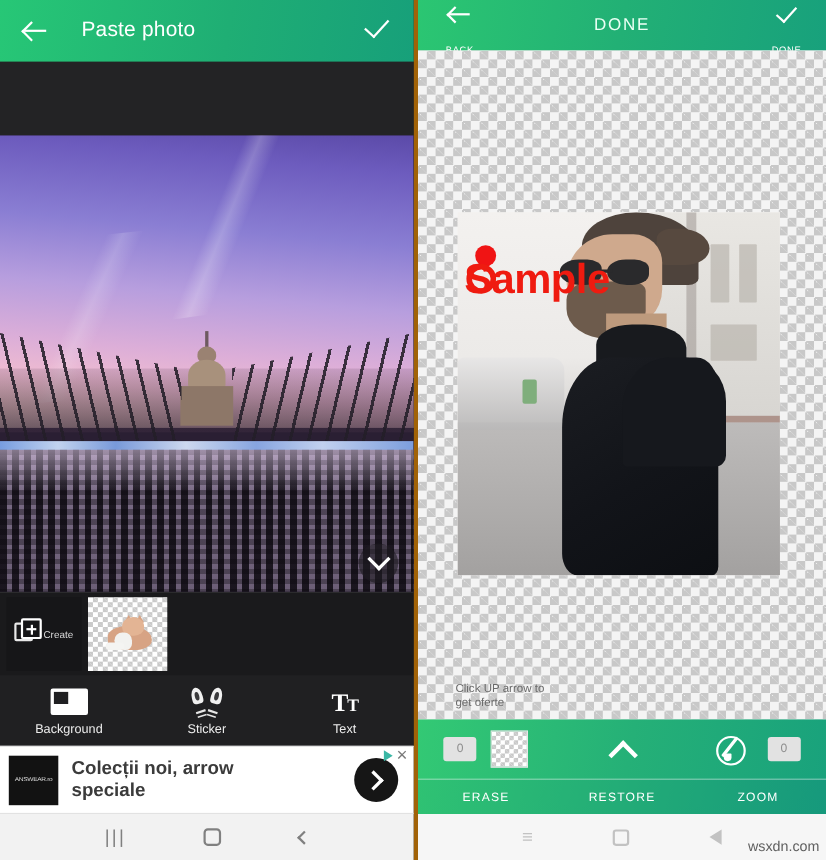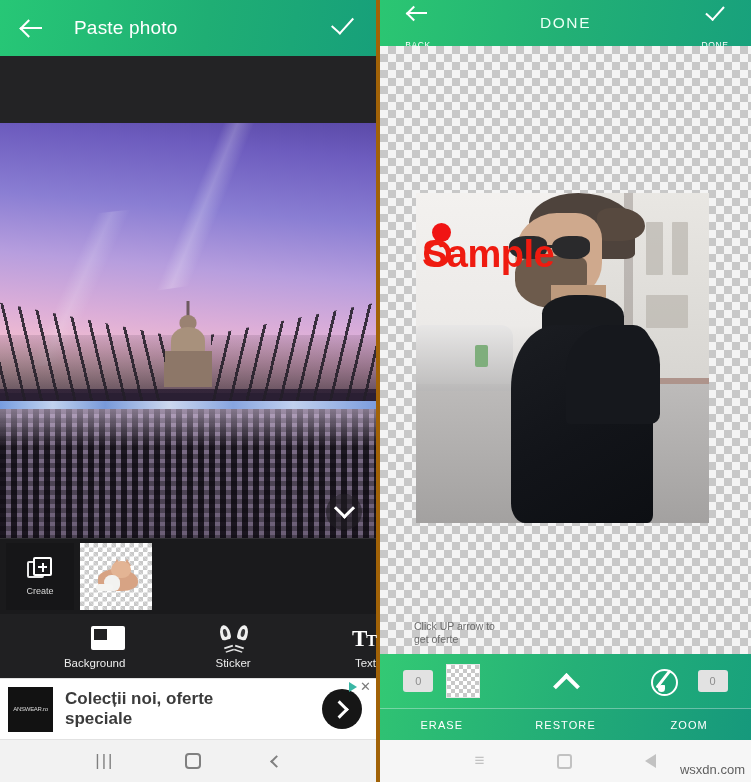--- a/index.html
+++ b/index.html
@@ -131,21 +131,21 @@
     transform: rotate(45deg) translate(-3px,-3px);
   }
 
   
   .lt-strip {
     flex: 0 0 76px; background: #1a1a1c;
     display: flex; align-items: stretch; border-top: 1px solid #2e2e30;
   }
   .create-tile {
     width: 68px; background: #161618;
-    display: flex; flex-direction: column; align-items: center; justify-content: center;
+    display: flex; align-items: center; justify-content: center;
     cursor: pointer; margin: 4px 0 4px 6px;
   }
   .create-ico { position: relative; width: 26px; height: 24px; margin-bottom: 5px; }
   .create-ico .b1 {
     position: absolute; left: 0; top: 4px; width: 17px; height: 17px;
     border: 2px solid #e8e8e8; border-radius: 2px;
   }
   .create-ico .b2 {
     position: absolute; left: 6px; top: 0; width: 19px; height: 19px;
     border: 2px solid #fff; border-radius: 2px; background: #161618;
@@ -191,21 +191,21 @@
     background: #f4f4f2; border-radius: 6px;
   }
 
   
   .lt-tools {
     flex: 0 0 64px; background: #202022;
     display: flex; align-items: stretch;
   }
   .tool {
     flex: 1; display: flex; flex-direction: column;
-    align-items: flex-end; justify-content: center; cursor: pointer;
+    align-items: center; justify-content: center; cursor: pointer;
     padding-top: 2px;
   }
   .tool.active { background: #0b0b0c; }
   .tool .ticon { height: 26px; display: flex; align-items: center; justify-content: center; margin-bottom: 6px; }
   .tool .tlbl { color: #ececec; font-size: 11.5px; }
   .ic-cutouts {
     width: 34px; height: 24px; background: #fff; border-radius: 2px;
     position: relative;
   }
   .ic-cutouts::after {
@@ -585,21 +585,21 @@
           </div>
         <div class="tlbl">Text</div>
       </div>
     </div>
 
     <div class="lt-ad">
       <div class="ad-logo">
         <div class="ad-logo-txt">ANSWEAR.ro</div>
       </div>
       <div class="ad-text">
-        <div>Colecții noi, oferte</div>
+        <div>Colecții noi, arrow</div>
         <div>speciale</div>
       </div>
       <div class="ad-cta"></div>
       <div class="ad-choices">
         <div class="adc-tri"></div>
         <div class="adc-x">✕</div>
       </div>
     </div>
 
     <div class="lt-nav">

